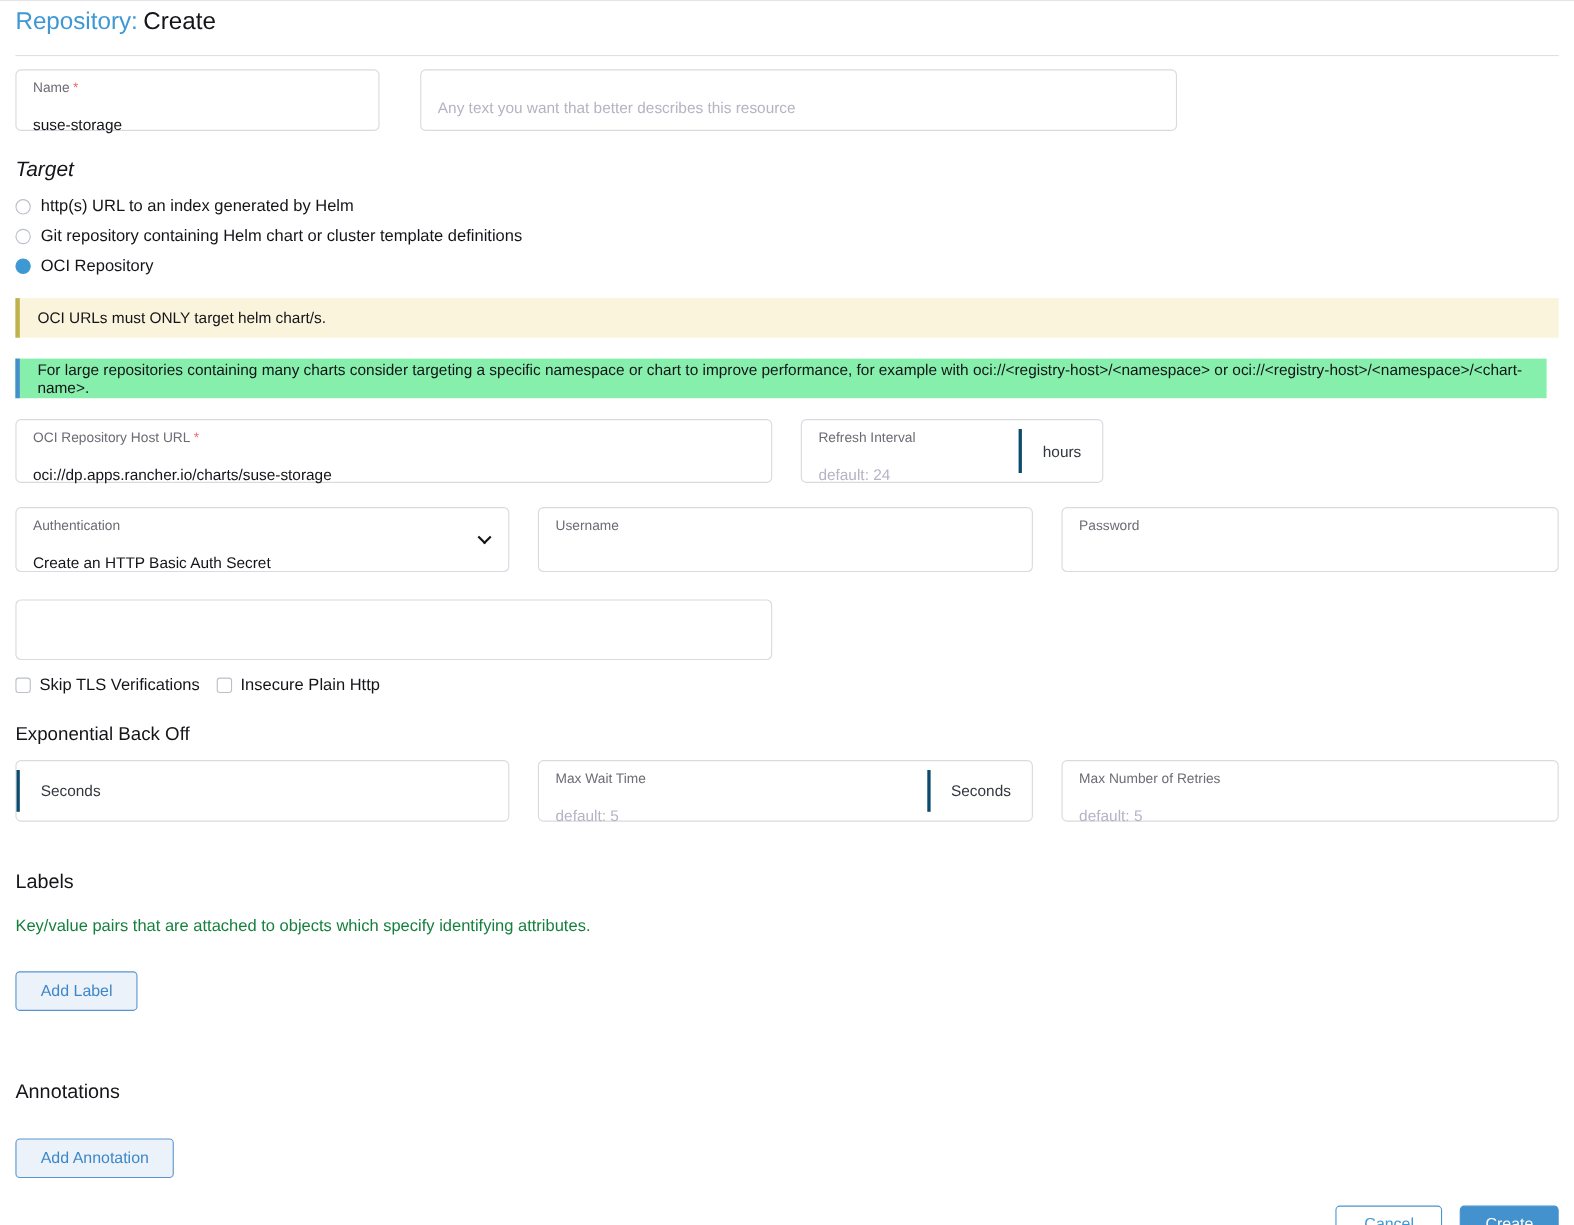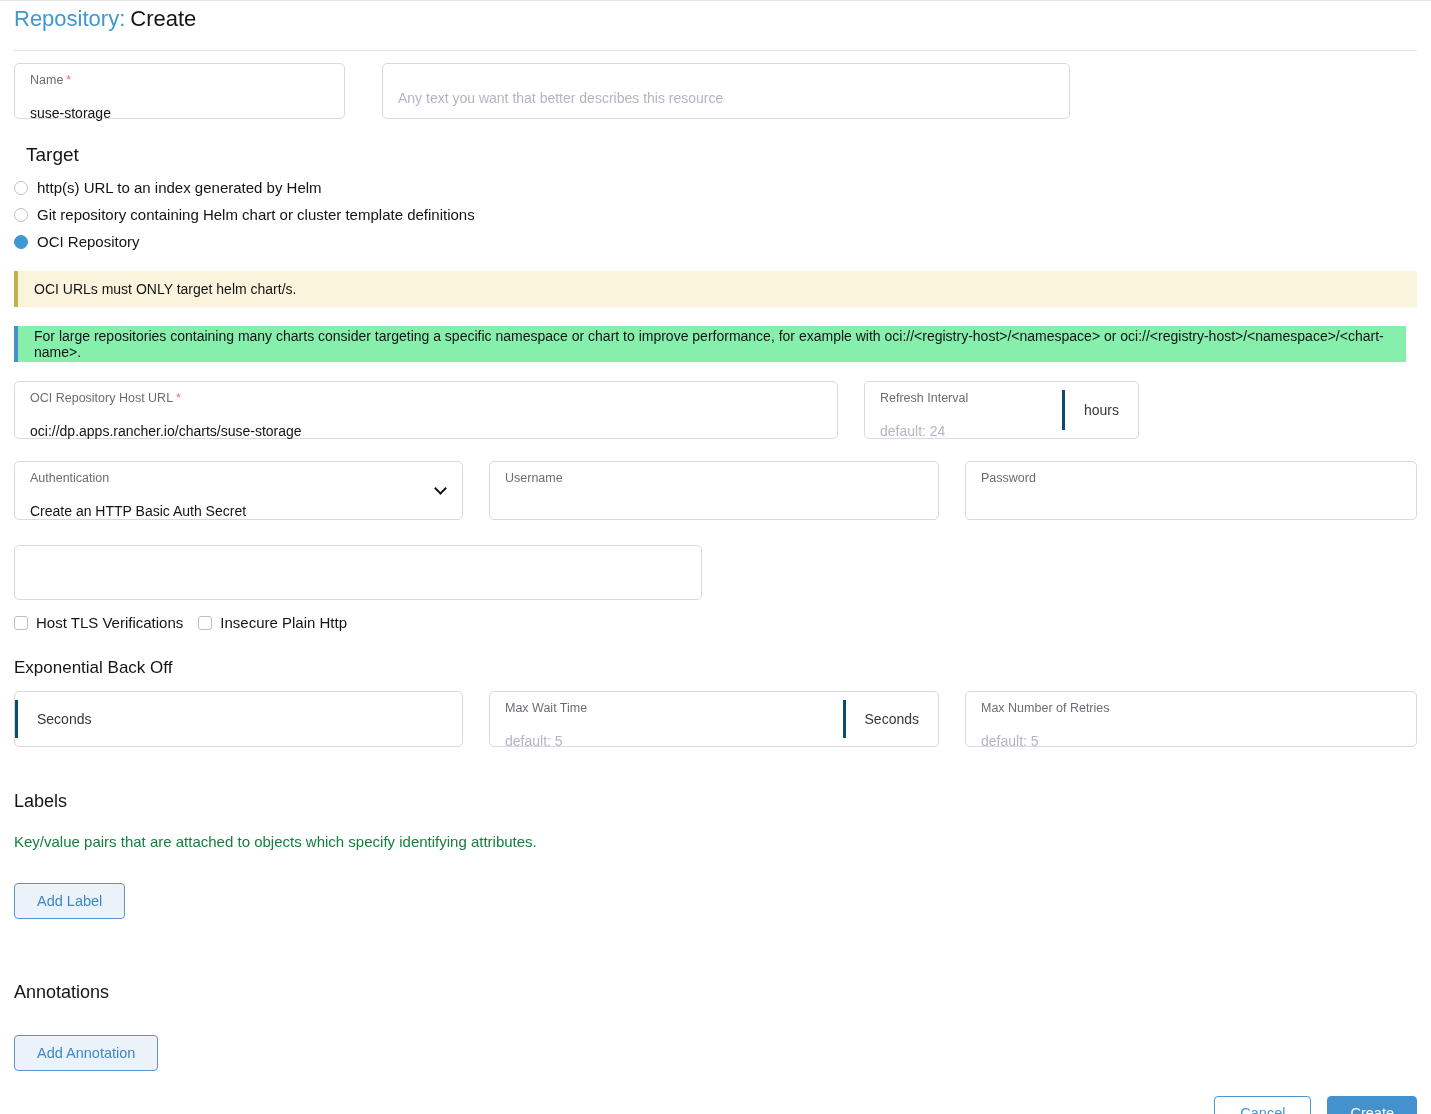--- a/index.html
+++ b/index.html
@@ -28,33 +28,33 @@
   .req { color:#ef6e6e; margin-left:3px; }
   .field-value { font-size:14px; color:#141419; margin-top:17px; min-height:17px; line-height:17px; }
   .ph { color:#b4b4c4; }
 
   .row { display:flex; }
   .row-top { gap:37px; }
   .w-name { width:331px; height:56px; }
   .w-desc { width:688px; height:56px; }
 
   
-  .sec-h1 { font-size:19px; font-weight:500; margin:25px 0 13px 12px; }
+  .sec-h1 { font-size:19px; font-weight:500; margin:25px 0 13px 0;font-style:italic; }
   .radio-row { display:flex; align-items:center; gap:9px; margin-bottom:10px; font-size:15px; }
   .radio-dot { width:14px; height:14px; border-radius:50%; border:1px solid #bcbfc9; background:#fff; flex:0 0 auto; }
   .radio-dot.selected { background:#3d98d3; border-color:#3d98d3; }
 
   
   .banner { height:36px; display:flex; align-items:center; padding:0 16px; font-size:14px; border-left:4px solid; }
   .banner.warn { background:#faf4dc; border-left-color:#bfb14d; margin-top:21px; width:1403px; }
   .banner.info { background:#86efac; border-left-color:#4590cb; margin-top:19px; width:1392px; }
 
   
   .row-host { gap:26px; margin-top:19px; }
-  .w-host { width:824px; height:58px; }
+  .w-host { width:688px; height:58px; }
   .w-refresh { width:275px; height:58px; }
 
   
   .suffix-field { padding:0; display:flex; align-items:stretch; }
   .sf-main { flex:1; padding:9px 15px 10px 15px; }
   .sf-suffix {
     display:flex; align-items:center; padding:0 19px;
     border-left:3px solid #0c4a6e; margin:8px 0; font-size:14px; color:#33383d;
   }
 
@@ -182,21 +182,21 @@
     </div>
   </div>
 
   <div class="field w-ca">
     <div class="field-value"></div>
   </div>
 
   <div class="cb-row">
     <div class="cb-item">
       <span class="cb-box"></span>
-      <span>Host TLS Verifications</span>
+      <span>Skip TLS Verifications</span>
     </div>
     <div class="cb-item">
       <span class="cb-box"></span>
       <span>Insecure Plain Http</span>
     </div>
   </div>
 
   <h3 class="sec-h2">Exponential Back Off</h3>
   <div class="row row-backoff">
     <div class="field suffix-field w-bk1">

